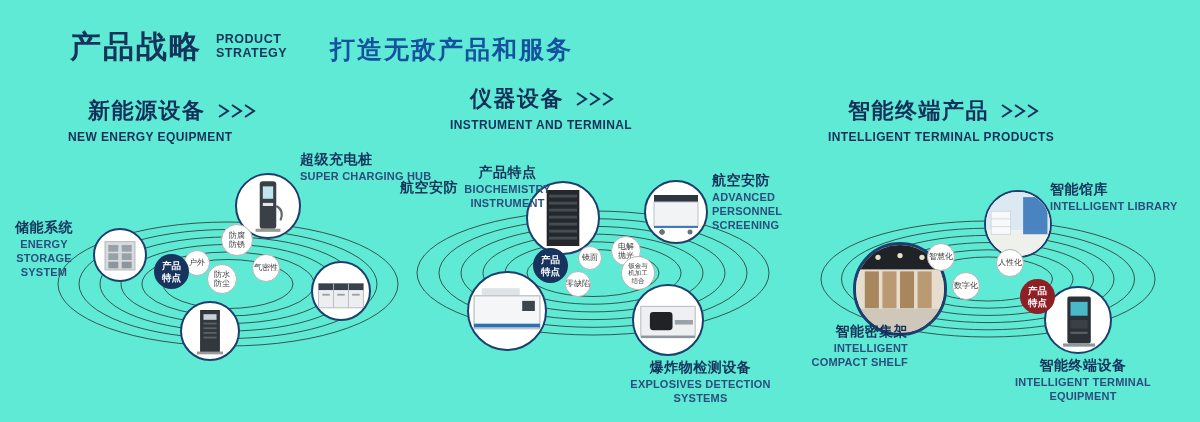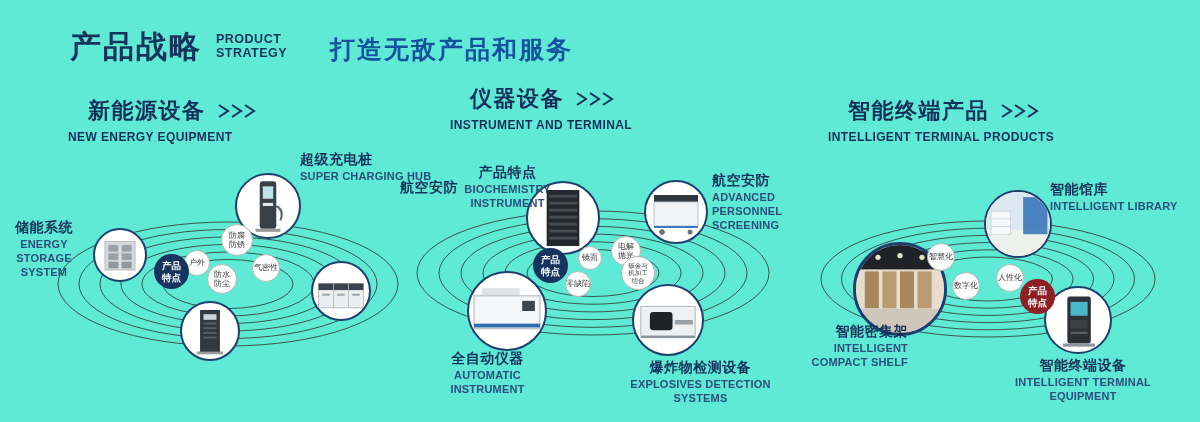--- a/index.html
+++ b/index.html
@@ -266,24 +266,20 @@
     <span class="zh">航空安防</span>
   </div>
   <div class="plabel ta-c" style="left:455px;top:164px;width:105px;">
     <span class="zh">产品特点</span>
     <span class="en">BIOCHEMISTRY INSTRUMENT</span>
   </div>
   <div class="plabel" style="left:712px;top:172px;width:110px;">
     <span class="zh">航空安防</span>
     <span class="en">ADVANCED PERSONNEL SCREENING</span>
   </div>
-  <div class="plabel ta-c" style="left:430px;top:350px;width:115px;">
-    <span class="zh">全自动仪器</span>
-    <span class="en">AUTOMATIC INSTRUMENT</span>
-  </div>
   <div class="plabel ta-c" style="left:623px;top:359px;width:155px;">
     <span class="zh">爆炸物检测设备</span>
     <span class="en">EXPLOSIVES DETECTION SYSTEMS</span>
   </div>
 
   <div class="circle" style="left:984px;top:190px;width:68px;height:68px;">
     <svg viewBox="0 0 100 100">
       <rect x="0" y="0" width="100" height="60" fill="#dce8f2"></rect>
       <rect x="0" y="60" width="100" height="40" fill="#eef0ec"></rect>
       <rect x="58" y="8" width="38" height="58" fill="#2f72b8" opacity="0.85"></rect>
@@ -315,21 +311,21 @@
       <rect x="16" y="52" width="30" height="3" fill="#8d969c"></rect>
     </svg>
   </div>
 
   <div class="badge red" style="left:1020px;top:279px;width:35px;height:35px;">
     <span>产品特点</span>
   </div>
   <div class="bubble" style="left:927px;top:243px;width:28px;height:28px;justify-content:center;">
     <span class="w3">智慧化</span>
   </div>
-  <div class="bubble" style="left:996px;top:264px;width:28px;height:28px;">
+  <div class="bubble" style="left:996px;top:249px;width:28px;height:28px;">
     <span class="w3">人性化</span>
   </div>
   <div class="bubble" style="left:952px;top:272px;width:28px;height:28px;">
     <span class="w3">数字化</span>
   </div>
 
   <div class="plabel" style="left:1050px;top:181px;">
     <span class="zh">智能馆库</span>
     <span class="en">INTELLIGENT LIBRARY</span>
   </div>

